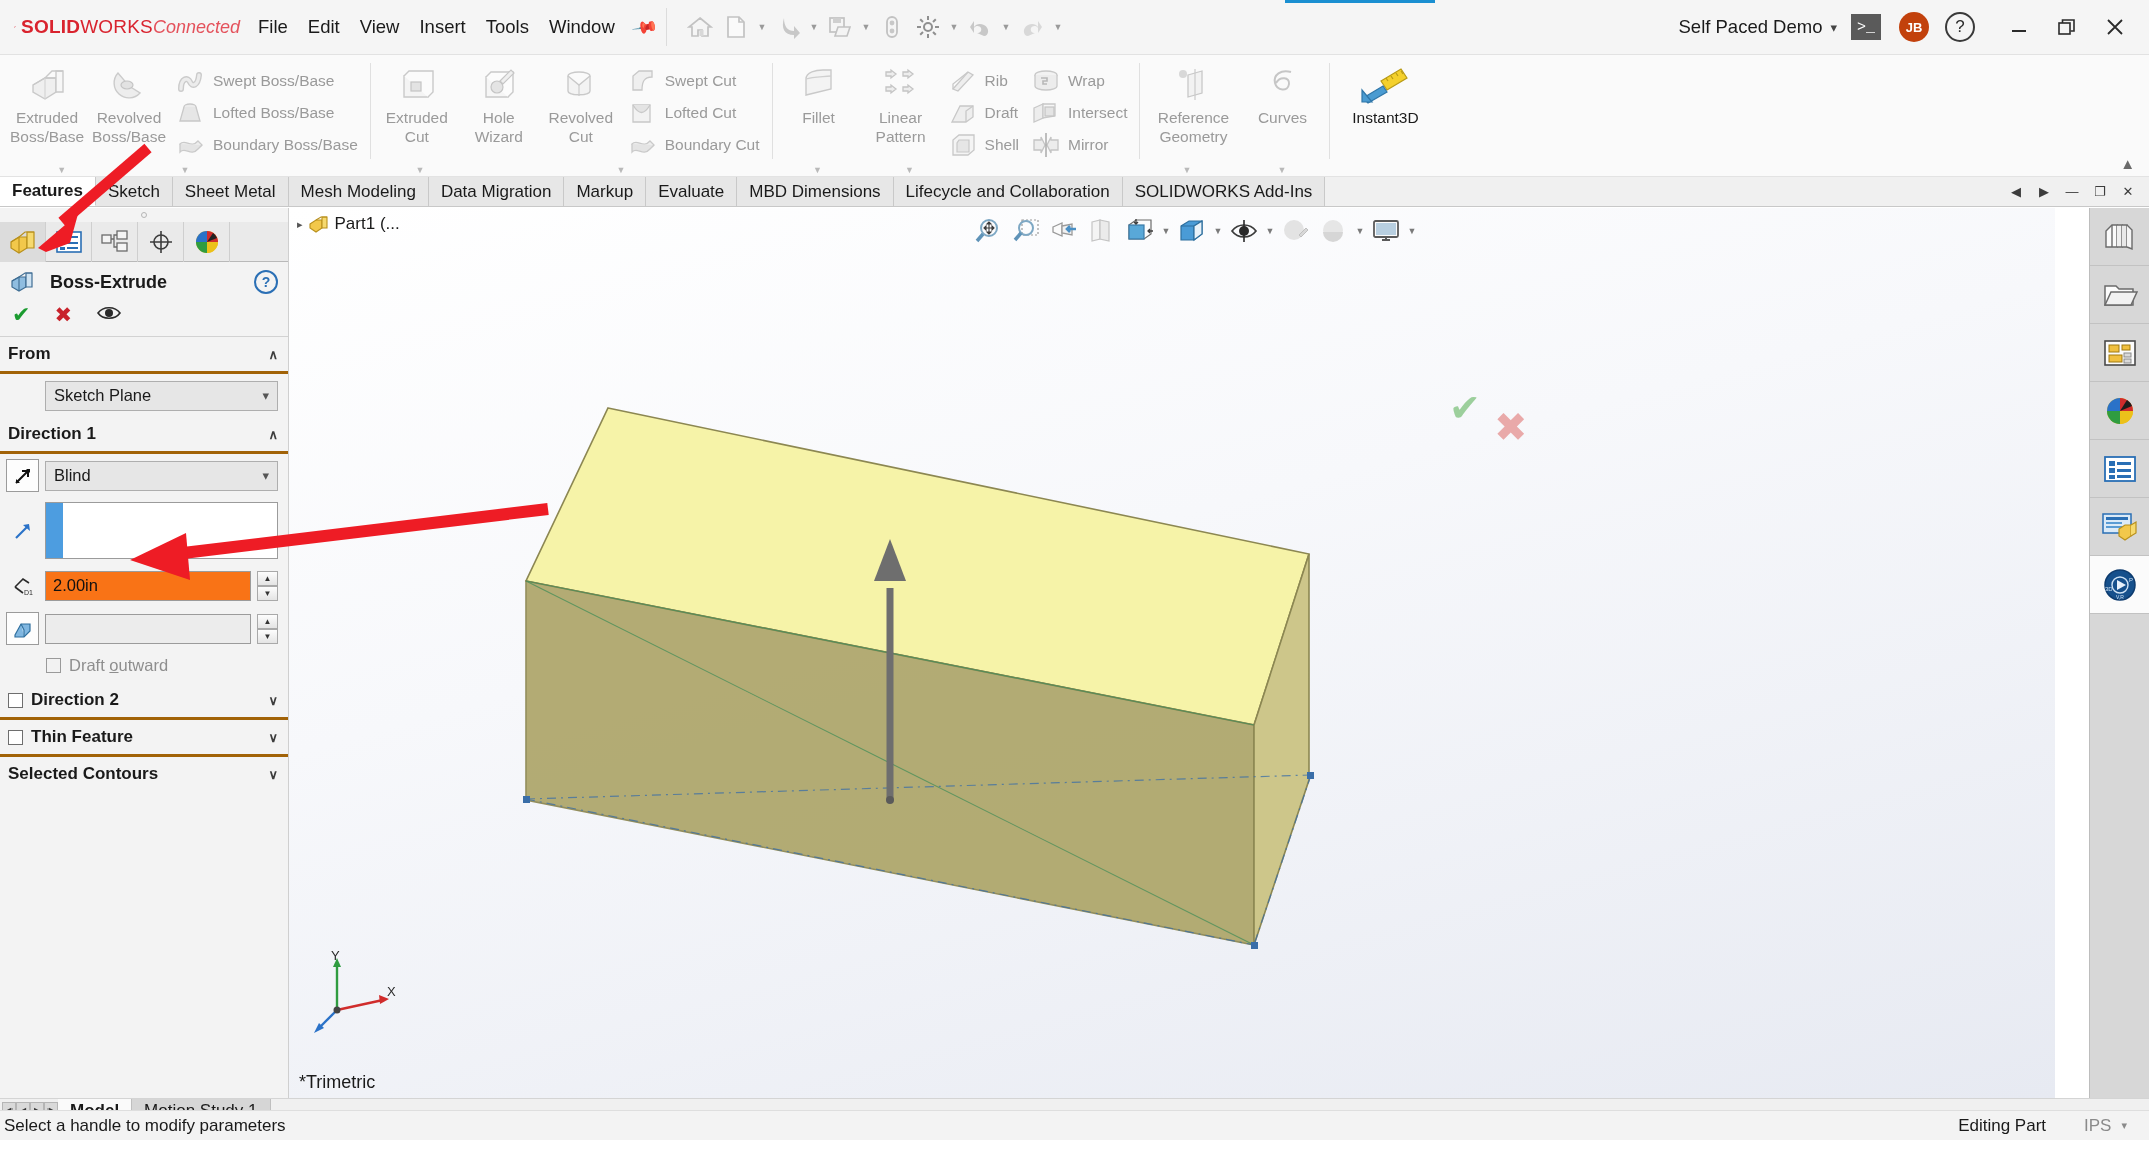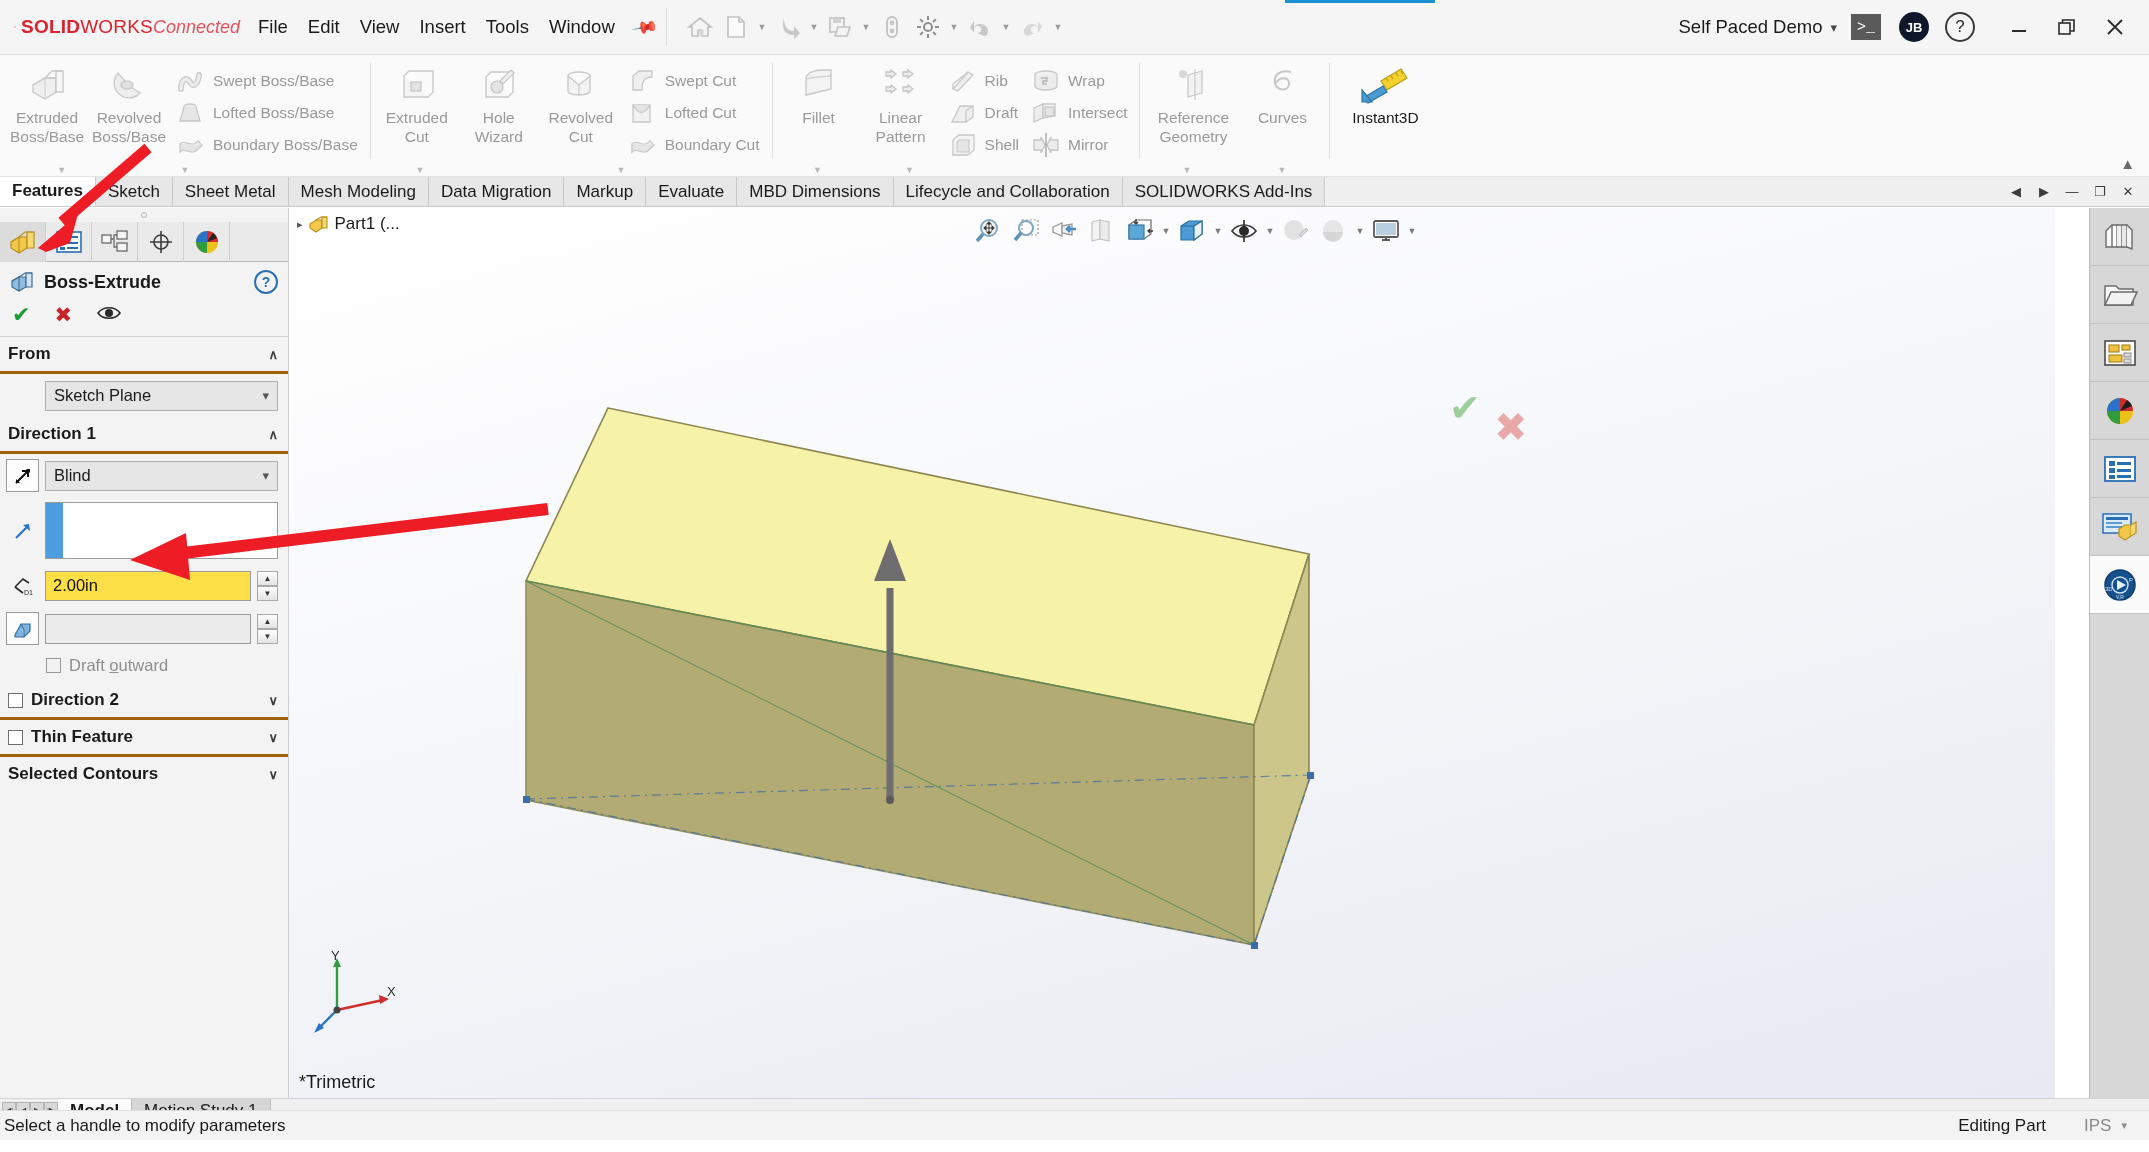--- a/index.html
+++ b/index.html
@@ -46,21 +46,21 @@
     margin-left: auto; display: flex; align-items: center; gap: 4px; padding-right: 12px;
   }
   #userlabel { font-size: 18.5px; color: #1a1a1a; }
   .tchev { font-size: 13px; color: #444; margin-left: 4px; margin-right: 10px;}
   #termbtn {
     width: 30px; height: 26px; background: #5a5a5a; color: #fff;
     font-family: "Liberation Mono", monospace; font-size: 15px;
     display:flex; align-items:center; justify-content:center; margin-right: 14px;
   }
   #avatar {
-    width: 30px; height: 30px; border-radius: 50%; background: #0f172a;
+    width: 30px; height: 30px; border-radius: 50%; background: #c2410c;
     color: #fff; font-size: 13px; font-weight: bold;
     display:flex;align-items:center;justify-content:center; margin-right: 12px;
   }
   #helpbtn { width: 30px;height:30px;border:2px solid #3a3a3a;border-radius:50%;
     display:flex;align-items:center;justify-content:center;font-size:17px;color:#2b2b2b; margin-right: 18px;}
   .wbtn { width: 44px; height: 44px; display:flex;align-items:center;justify-content:center; }
   #accentbar { position:absolute; top:0; left:1285px; width: 150px; height: 3px; background:#1a8fd1; }
 
   
   #ribbon {
@@ -105,21 +105,21 @@
   #leftpanel {
     position:absolute; top: 208px; left:0; width: 289px; height: 890px;
     background:#f3f3f3; border-right:1px solid #cfcfcf;
   }
   #pm-grip { height: 14px; display:flex; align-items:center; justify-content:center; }
   #pm-grip .dot { width:6px;height:6px;border-radius:50%;border:1px solid #b5b5b5; }
   #pm-tabs { display:flex; height: 40px; border-bottom:1px solid #b9b9b9; background:#eaeaea; }
   .pmtab { width:46px;height:40px; display:flex;align-items:center;justify-content:center;
            border-right:1px solid #cfcfcf; cursor:default; }
   .pmtab.sel { background:#dcdcdc; }
-  #pm-header { display:flex; align-items:center; padding: 8px 10px 4px 10px; gap:8px;}
+  #pm-header { display:flex; align-items:center; padding: 8px 10px 4px 10px; gap:14px;}
   #pm-header .ttl { font-size:18px; font-weight:bold; color:#1a1a1a; }
   #pm-help { margin-left:auto; width:24px;height:24px;border:2px solid #2a6fb5;border-radius:50%;
              display:flex;align-items:center;justify-content:center;color:#2a6fb5;font-size:14px;font-weight:bold;}
   #pm-actions { display:flex; align-items:center; gap:24px; padding: 4px 14px 8px 12px;
                 border-bottom:1px solid #d2d2d2; }
   .pmact { cursor:default; }
   .sect {
     display:flex; align-items:center; padding: 7px 10px 7px 8px;
     font-size:17px; font-weight:bold; color:#1a1a1a; border-bottom:3px solid #a16207;
   }
@@ -129,21 +129,21 @@
   .rowicon { width:33px;height:33px;display:flex;align-items:center;justify-content:center; flex:none;}
   .rowicon.boxed { border:1px solid #9b9b9b; background:#fdfdfd; }
   .combo {
     flex:1; height:30px; background:#e6e6e6; border:1px solid #aeaeae;
     display:flex; align-items:center; padding: 0 8px; font-size:16.5px; color:#1a1a1a;
   }
   .combo .cv { flex:1; }
   .combo .cc { font-size:13px; color:#555; }
   .selbox { flex:1; height:57px; background:#fff; border:1px solid #9b9b9b; display:flex; }
   .selbox .strip { width:17px; background:#4d9de0; }
-  .spin { flex:1; height:30px; background:#fde047; border:1px solid #9b9b9b; display:flex; align-items:center; }
+  .spin { flex:1; height:30px; background:#f97316; border:1px solid #9b9b9b; display:flex; align-items:center; }
   .spin.gray { background:#ececec; }
   .spin .val { flex:1; padding-left:7px; font-size:16.5px; color:#111; }
   .spinbtns { width:21px; height:30px; display:flex; flex-direction:column; flex:none; }
   .spinbtns div { flex:1; border:1px solid #a9a9a9; background:linear-gradient(#fdfdfd,#e4e4e4);
                   display:flex;align-items:center;justify-content:center;font-size:8px;color:#333;}
   .chkrow { display:flex; align-items:center; gap:8px; padding: 6px 10px 8px 46px; }
   .chkrow .cbx { width:15px;height:15px;border:1px solid #9a9a9a;background:#f2f2f2; }
   .chkrow .lbl { font-size:16.5px; color:#8e8e8e; }
   .chkrow .lbl u { text-decoration: underline; }
 

